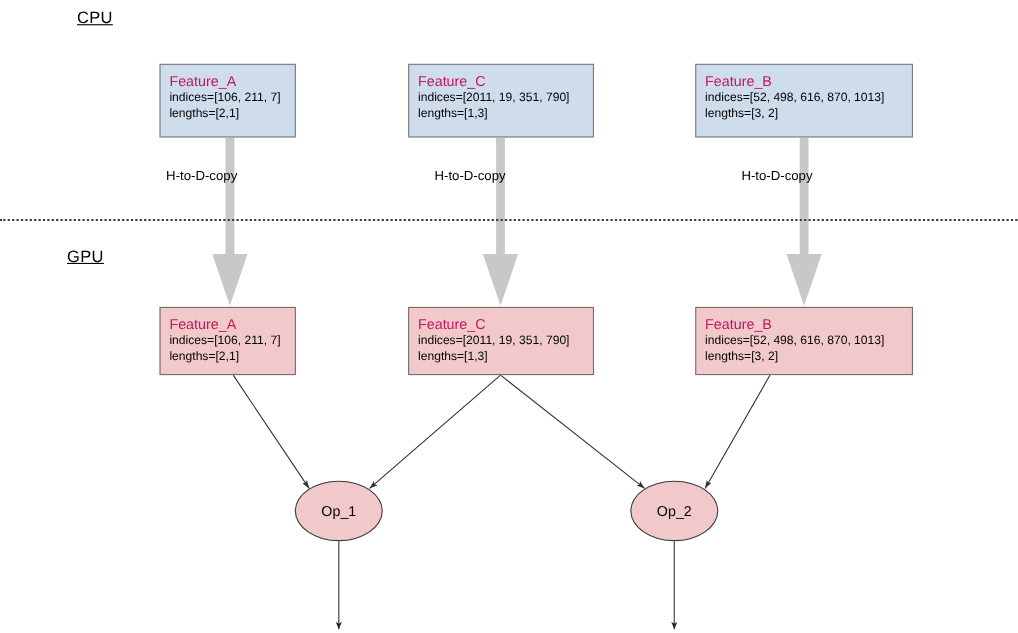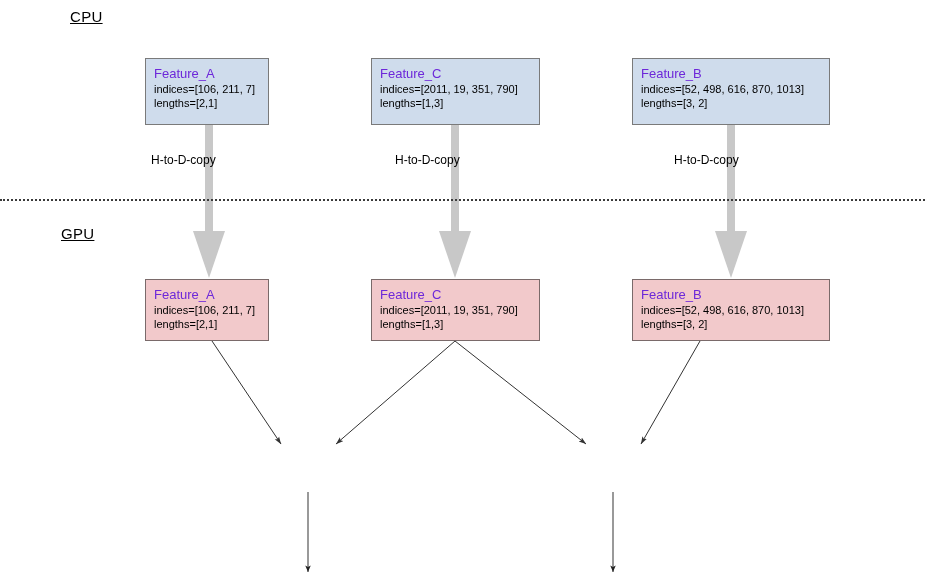--- a/index.html
+++ b/index.html
@@ -38,21 +38,21 @@
   .node-box {
     position: absolute;
     box-sizing: border-box;
     border: 1px solid #6f6f6f;
     padding: 6px 0 0 8px;
     line-height: 14px;
     overflow: hidden;
   }
   .node-box .title {
     font-size: 13px;
-    color: #6d28d9;
+    color: #be185d;
     display: block;
     line-height: 17px;
     white-space: nowrap;
   }
   .node-box .meta {
     font-size: 11px;
     color: #000;
     display: block;
     line-height: 14px;
     white-space: nowrap;
@@ -161,14 +161,20 @@
     <span class="meta">indices=[2011, 19, 351, 790]</span>
     <span class="meta">lengths=[1,3]</span>
   </div>
 
   <div class="node-box gpu-box" style="left:632px; top:279px; width:198px; height:62px;">
     <span class="title">Feature_B</span>
     <span class="meta">indices=[52, 498, 616, 870, 1013]</span>
     <span class="meta">lengths=[3, 2]</span>
   </div>
 
+  <div class="op-node" style="left:268px; top:437px; width:80px; height:55px;">
+    <span>Op_1</span>
+  </div>
+  <div class="op-node" style="left:573px; top:437px; width:80px; height:55px;">
+    <span>Op_2</span>
+  </div>
 
 </div>
 
 </body></html>

